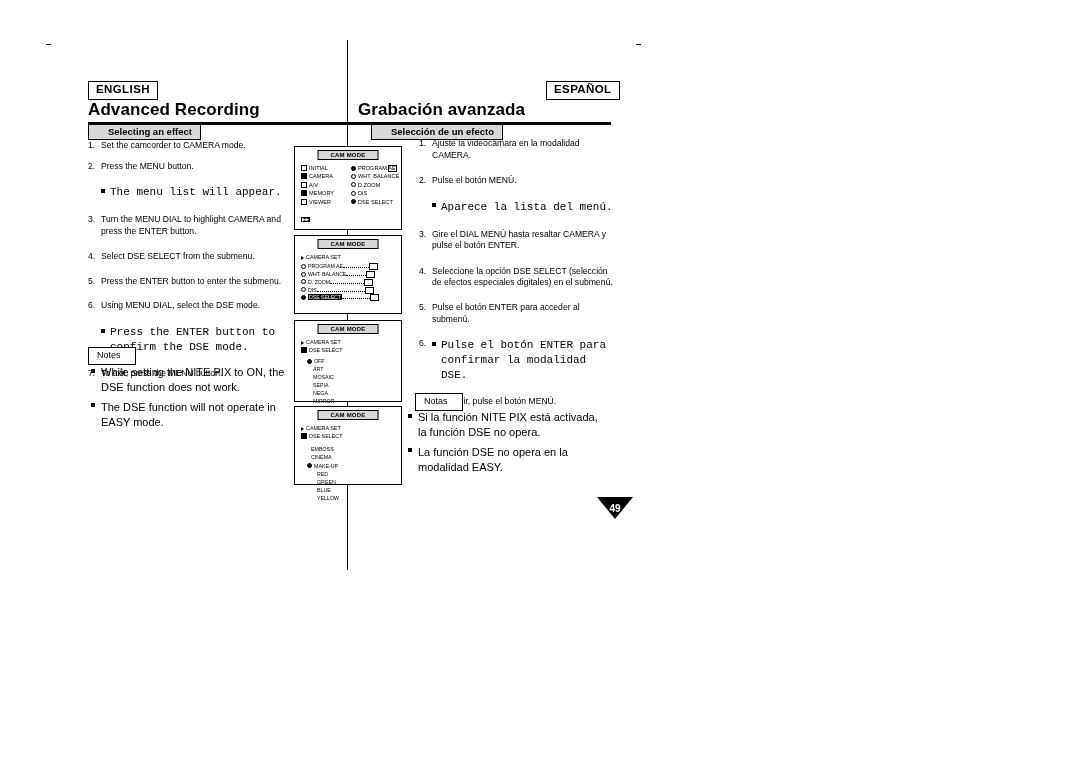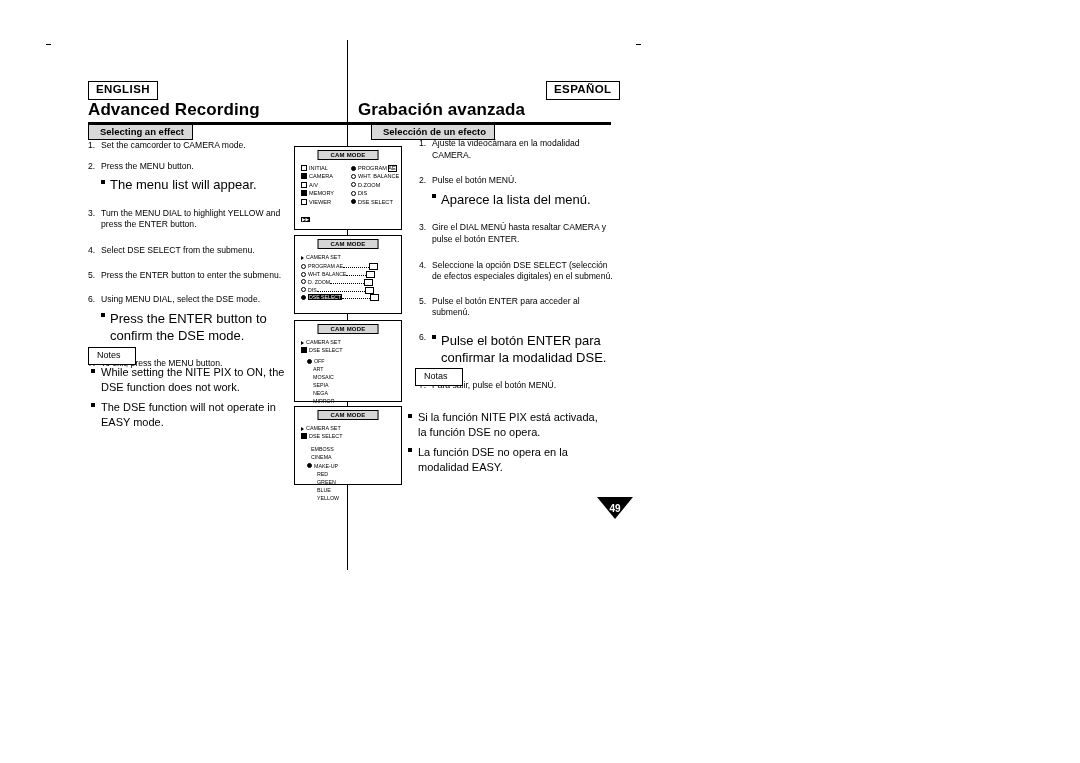--- a/index.html
+++ b/index.html
@@ -63,21 +63,21 @@
     background: #000;
   }
 
   
   .section-label {
     position: absolute;
     border: 1px solid #000;
     background: #d8d8d8;
     font-size: 9.5px;
     font-weight: bold;
-    padding: 2px 8px 2px 11px;
+    padding: 2px 8px 2px 19px;
     line-height: 1.1;
     white-space: nowrap;
   }
   #label-en { left: 88px; top: 124px; }
   #label-es { left: 371px; top: 124px; }
 
   
   .steps {
     position: absolute;
     width: 200px;
@@ -97,22 +97,23 @@
     top: 0;
     width: 13px;
   }
   .step .txt {
     display: block;
     padding-left: 13px;
   }
   .sub {
     position: relative;
     padding-left: 22px;
-    margin-top: 4px;
-    font-size: 13px;
+    margin-top: 13px;
+    font-size: 11px;
+    font-family: Liberation Mono, monospace;
   }
   .sub:before {
     content: "";
     position: absolute;
     left: 13px;
     top: 3.5px;
     width: 4px;
     height: 4px;
     background: #000;
   }
@@ -120,21 +121,21 @@
   
   .notes-box {
     position: absolute;
     border: 1.4px solid #000;
     font-size: 9px;
     padding: 3px 14px 4px 8px;
     background: #fff;
     line-height: 1;
   }
   #notes-en { left: 88px; top: 347px; }
-  #notes-es { left: 415px; top: 368px; }
+  #notes-es { left: 415px; top: 393px; }
 
   .notes-list {
     position: absolute;
     width: 205px;
     font-size: 11px;
     line-height: 1.35;
   }
   #notes-list-en { left: 88px; top: 365px; }
   #notes-list-es { left: 405px; top: 410px; width: 200px; }
   .note-item {
@@ -294,21 +295,21 @@
     <span class="num">1.</span>
     <span class="txt">Set the camcorder to CAMERA mode.</span>
   </div>
   <div class="step">
     <span class="num">2.</span>
     <span class="txt">Press the MENU button.</span>
     <div class="sub">The menu list will appear.</div>
   </div>
   <div class="step" style="margin-top:14px;">
     <span class="num">3.</span>
-    <span class="txt">Turn the MENU DIAL to highlight YELLOW and press the ENTER button.</span>
+    <span class="txt">Turn the MENU DIAL to highlight CAMERA and press the ENTER button.</span>
   </div>
   <div class="step" style="margin-top:14px;">
     <span class="num">4.</span>
     <span class="txt">Select DSE SELECT from the submenu.</span>
   </div>
   <div class="step" style="margin-top:13px;">
     <span class="num">5.</span>
     <span class="txt">Press the ENTER button to enter the submenu.</span>
   </div>
   <div class="step" style="margin-top:13px;">

